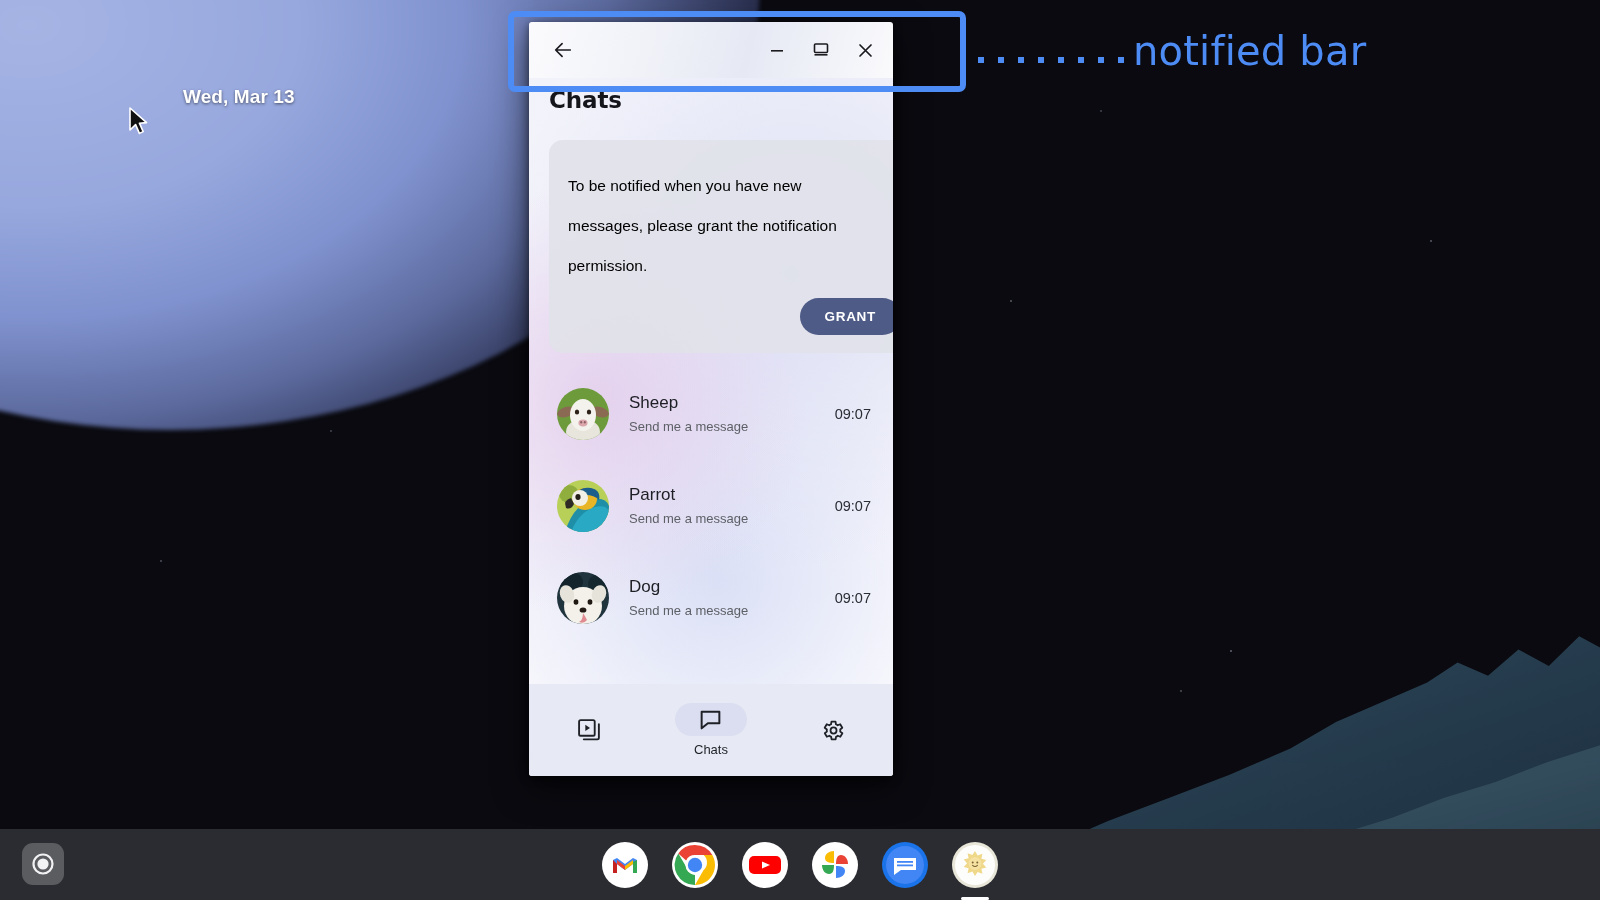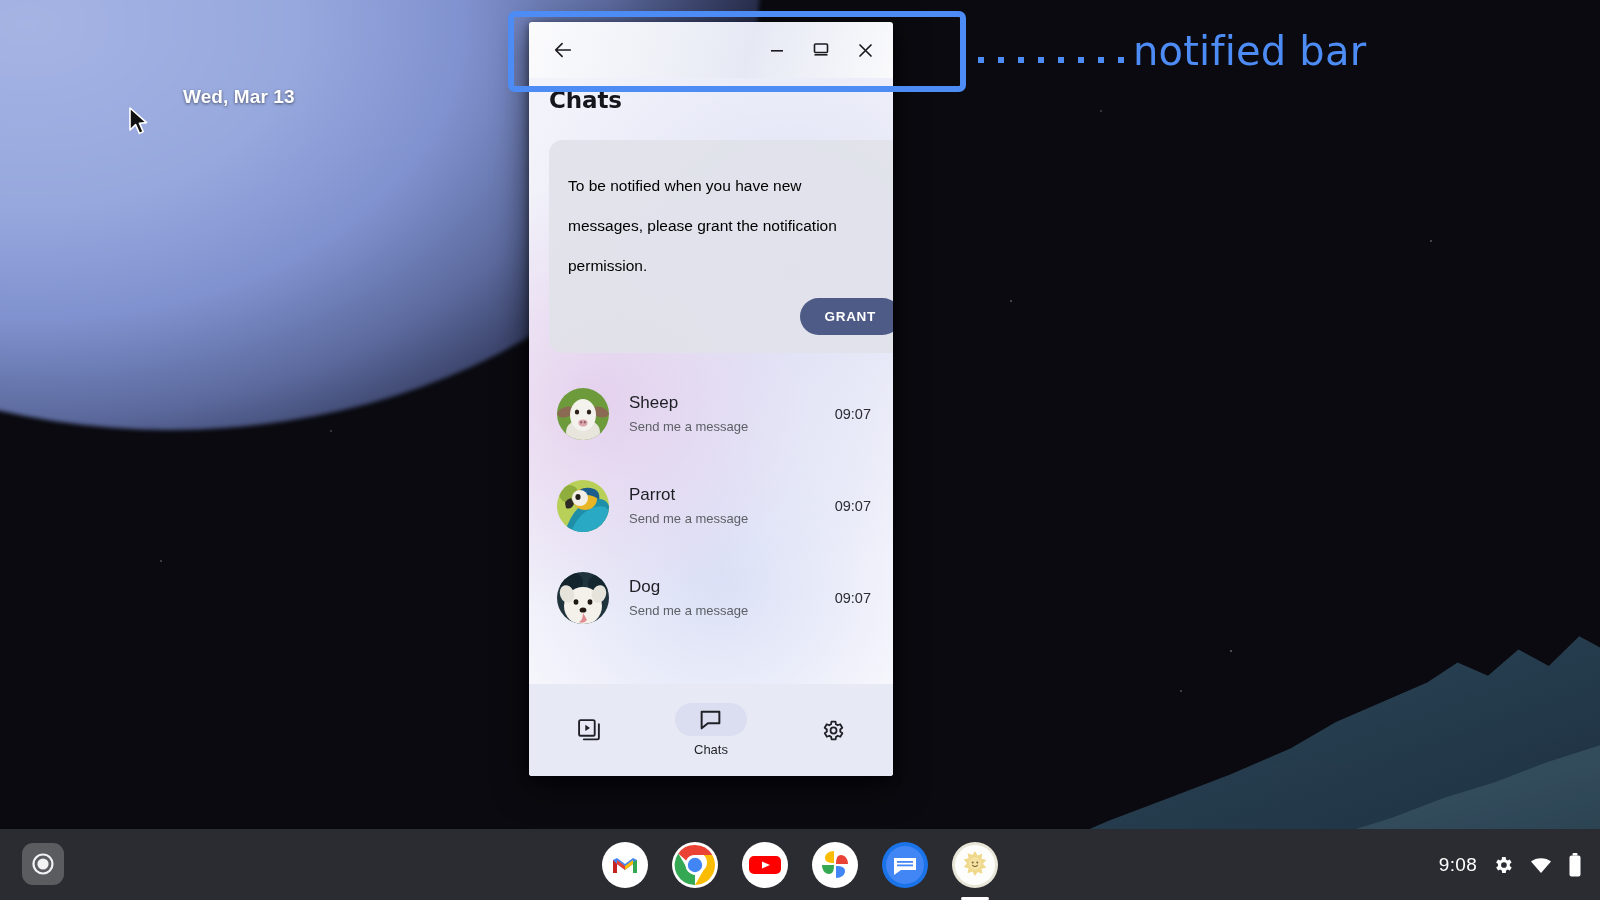--- a/index.html
+++ b/index.html
@@ -394,31 +394,17 @@
         <circle cx="23" cy="21.5" r="6.4" fill="#f5e2a2"></circle>
         <circle cx="20.7" cy="20.6" r="1" fill="#7a6330"></circle>
         <circle cx="25.3" cy="20.6" r="1" fill="#7a6330"></circle>
         <path d="M20.6 23.4q2.4 2.2 4.8 0" fill="none" stroke="#7a6330" stroke-width="1.1" stroke-linecap="round"></path>
       </svg>
       <div class="app-dot"></div>
     </div>
 
   </div>
 
-  <div id="status-tray">
-    <div id="tray-clock">9:08</div>
-    <svg width="22" height="22" viewBox="0 0 24 24">
-      <path d="M19.4 13a7.6 7.6 0 0 0 0-2l2-1.6-2-3.4-2.4 1a7.6 7.6 0 0 0-1.7-1l-.4-2.6H11l-.4 2.6a7.6 7.6 0 0 0-1.7 1l-2.4-1-2 3.4L6.6 11a7.6 7.6 0 0 0 0 2l-2 1.6 2 3.4 2.4-1a7.6 7.6 0 0 0 1.7 1l.4 2.6h3.9l.4-2.6a7.6 7.6 0 0 0 1.7-1l2.4 1 2-3.4z" fill="#ffffff"></path>
-      <circle cx="13" cy="12" r="3.1" fill="#2b2c31"></circle>
-    </svg>
-    <svg width="24" height="24" viewBox="0 0 24 24">
-      <path d="M2 8.5 C7 4, 17 4, 22 8.5 L12 20 Z" fill="#ffffff"></path>
-    </svg>
-    <svg width="14" height="26" viewBox="0 0 14 26">
-      <rect x="4.5" y="1" width="5" height="2.4" rx="1" fill="#fff"></rect>
-      <rect x="1.5" y="3.4" width="11" height="21" rx="2" fill="#fff"></rect>
-    </svg>
-  </div>
 </div>
 
 <svg id="cursor" viewBox="0 0 24 32">
   <path d="M4 2 L4 24 L9.6 18.6 L13.4 27.4 L17.2 25.6 L13.4 17.2 L20.6 16.6 Z" fill="#111" stroke="#fff" stroke-width="1.6" stroke-linejoin="round"></path>
 </svg>
 
 </body></html>

